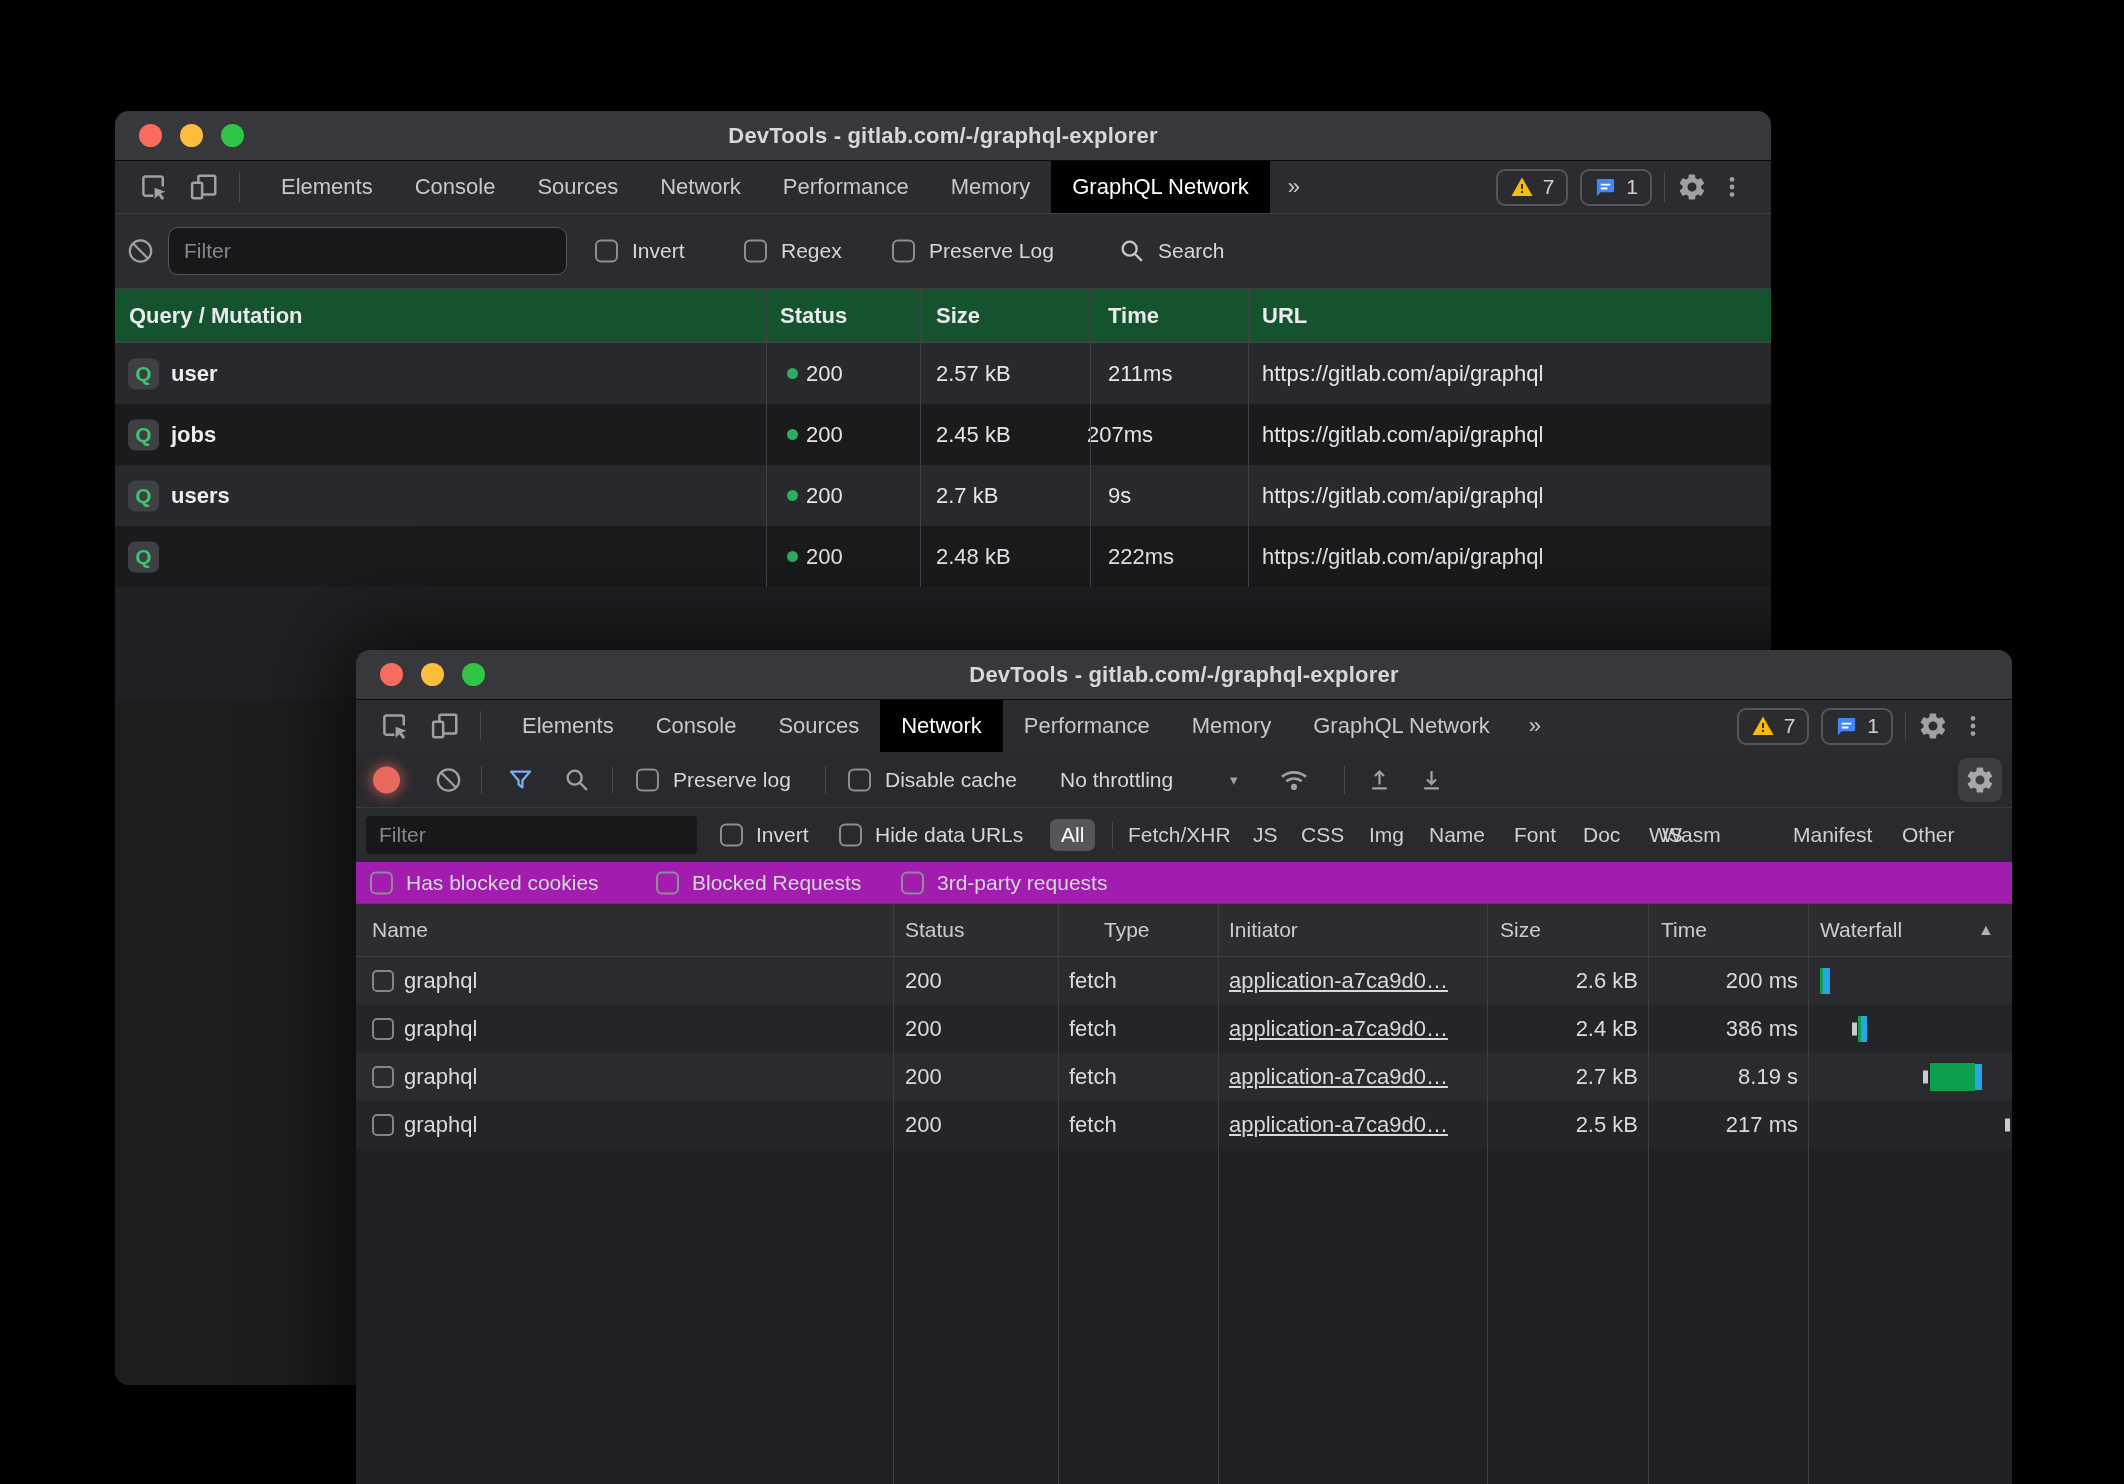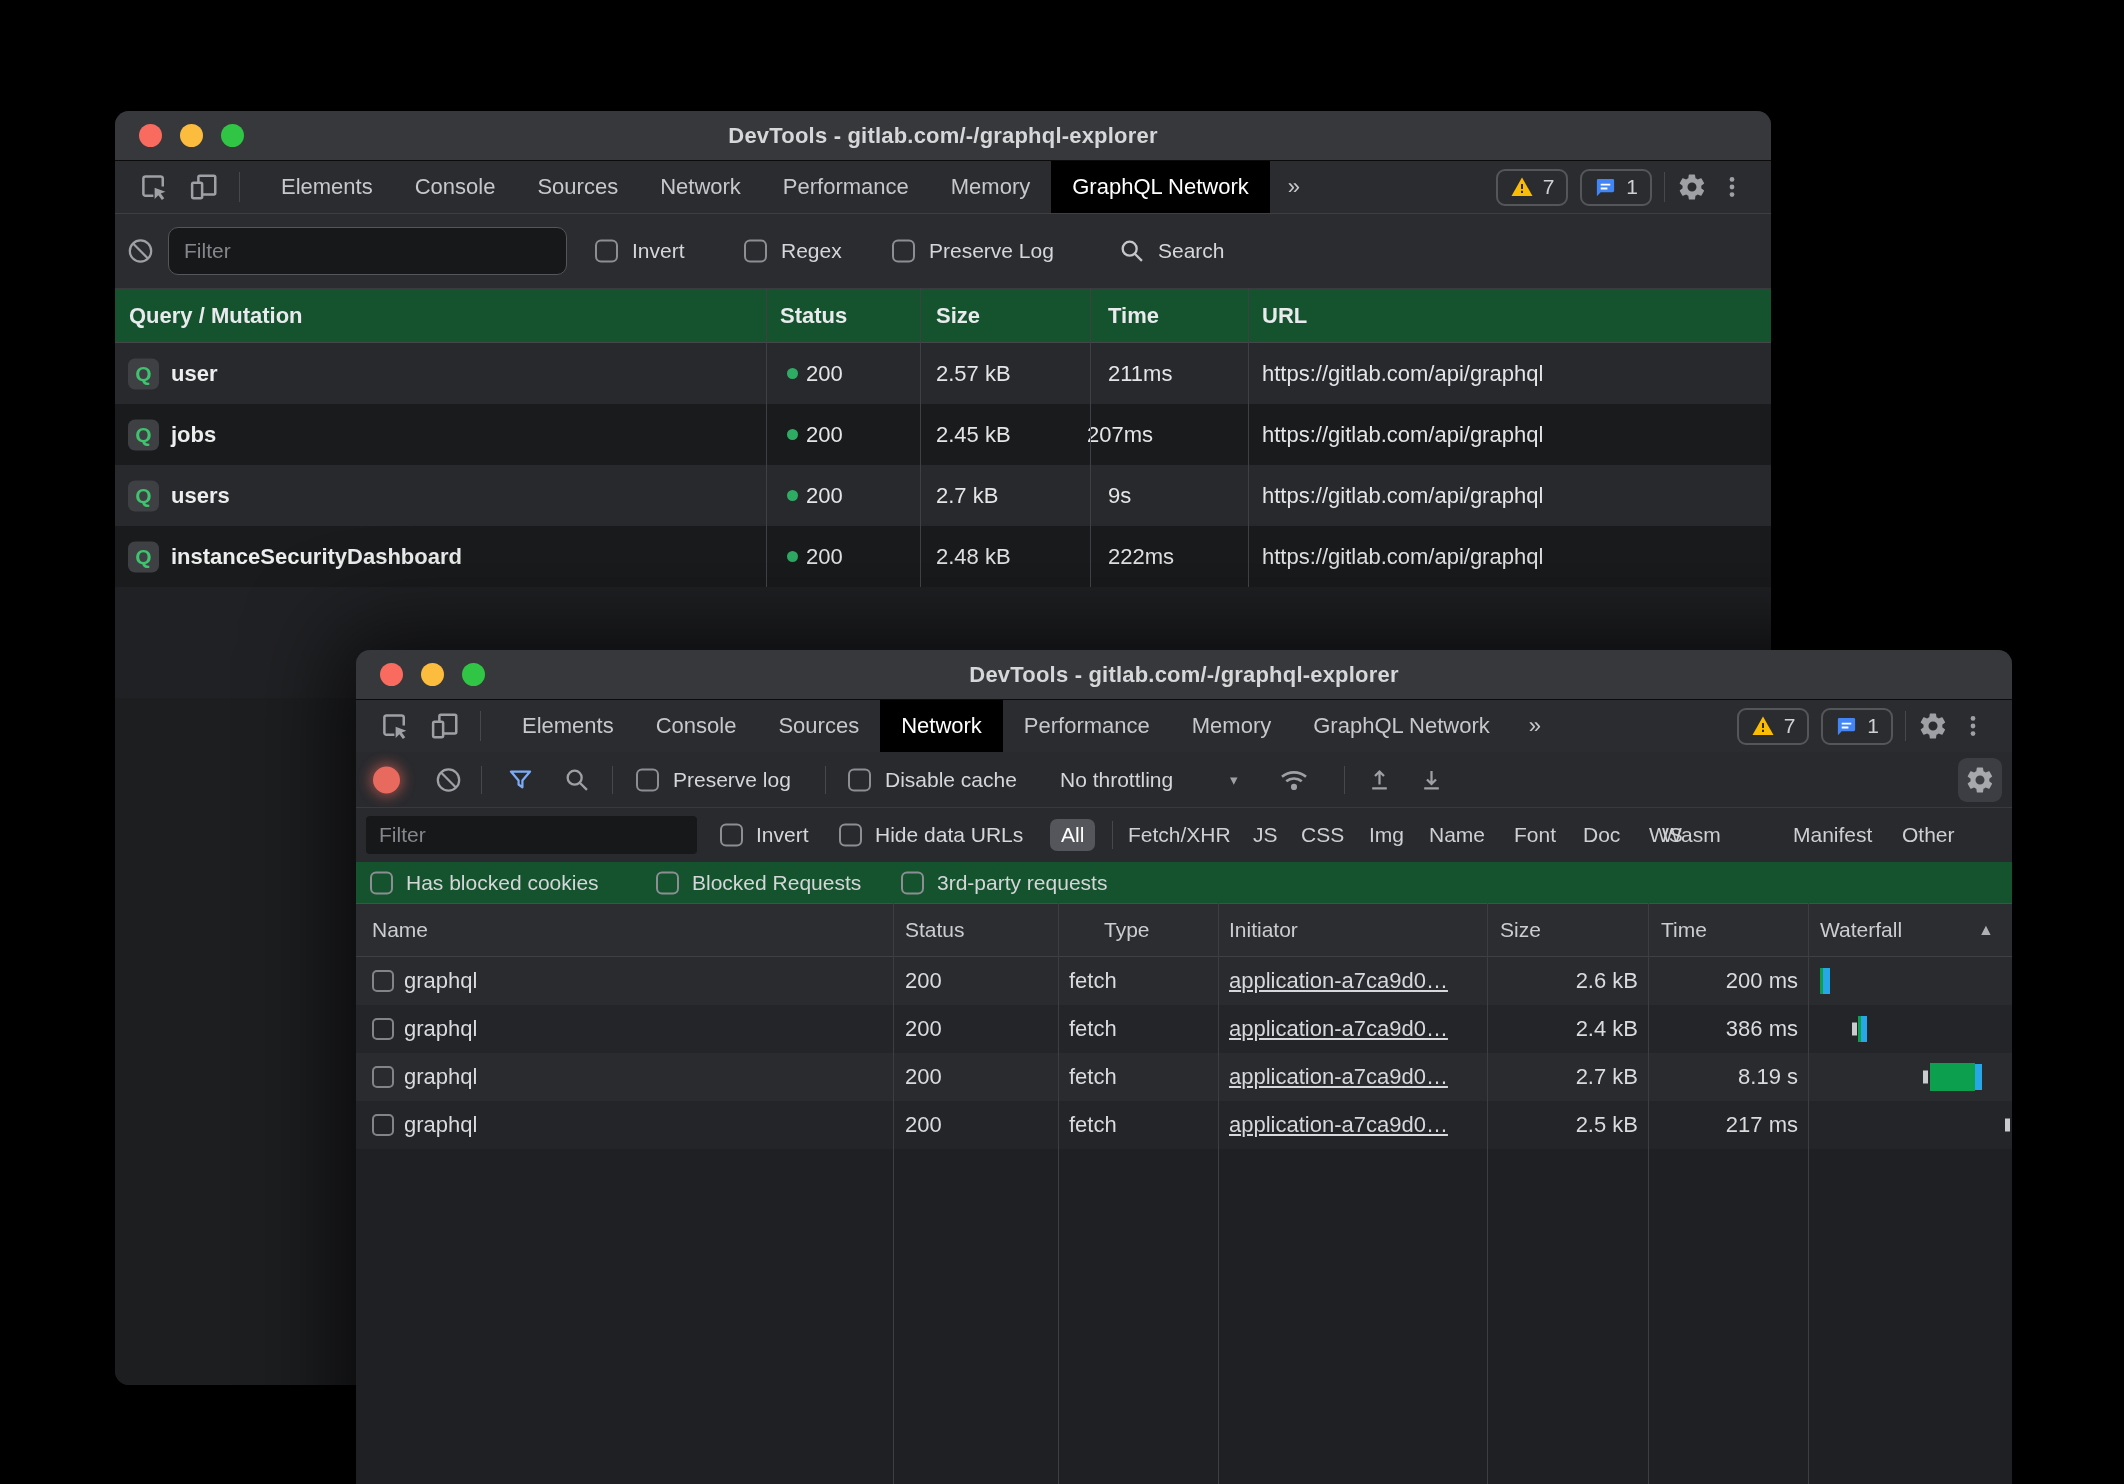--- a/index.html
+++ b/index.html
@@ -39,21 +39,21 @@
 .brow{height:61px;position:relative}
 .brow.odd{background:#28292c}.brow.even{background:#1a1b1d}
 .bfill{background:#1d1e20;position:absolute;left:0;right:0;bottom:0}
 .qbadge{position:absolute;left:13px;top:50%;transform:translateY(-50%);width:31px;height:31px;border-radius:7px;background:#3e4044;color:#3fc36e;font-weight:700;font-size:21px;display:flex;align-items:center;justify-content:center}
 .bcell{position:absolute;top:0;height:100%;display:flex;align-items:center;font-size:22px;color:#e4e5e7}
 .bname{font-weight:700;color:#eceded}
 .dot{width:11px;height:11px;border-radius:50%;background:#2fac64;display:inline-block}
 
 .nettoolbar{height:55px;background:#292a2e;position:relative}
 .netfilterrow{height:55px;background:#292a2e;border-top:1px solid #393a3e;position:relative}
-.cbrow{height:41px;background:#14532d;position:relative}
+.cbrow{height:41px;background:#a21caf;position:relative}
 .tsep{position:absolute;top:50%;transform:translateY(-50%);width:1px;height:28px;background:#47484c}
 .ffilterinput{left:10px;width:331px;height:38px;background:#17181a;border:none;border-radius:4px;color:#e8eaed;font-size:21px;padding:0 13px;font-family:"Liberation Sans",sans-serif;outline:none}
 .ffilterinput::placeholder{color:#85878c}
 .typelabel{font-size:21px;color:#cdcfd2;white-space:nowrap}
 .allpill{background:#54565b;color:#fff;border-radius:7px;padding:4px 11px;font-size:21px}
 .recdot{width:27px;height:27px;border-radius:50%;background:#e8695d;box-shadow:0 0 12px 4px rgba(238,106,90,.45)}
 .gearbtn{position:absolute;top:50%;transform:translateY(-50%);left:1602px;width:44px;height:44px;background:#3d3e43;border-radius:9px;display:flex;align-items:center;justify-content:center}
 
 .ftable{position:relative}
 .fcollines{position:absolute;top:0;left:0;right:0;z-index:6;pointer-events:none}
@@ -215,21 +215,20 @@
       <div class="bcell" style="left:672px">
           <span class="dot"></span>
           <span style="margin-left:8px">200</span>
         </div>
       <div class="bcell" style="left:821px">2.7 kB</div>
       <div class="bcell" style="left:993px">9s</div>
       <div class="bcell" style="left:1147px">https://gitlab.com/api/graphql</div>
     </div>
     <div class="brow even">
       <span class="qbadge">Q</span>
-      <div class="bcell bname" style="left:56px">instanceSecurityDashboard</div>
       <div class="bcell" style="left:672px">
           <span class="dot"></span>
           <span style="margin-left:8px">200</span>
         </div>
       <div class="bcell" style="left:821px">2.48 kB</div>
       <div class="bcell" style="left:993px">222ms</div>
       <div class="bcell" style="left:1147px">https://gitlab.com/api/graphql</div>
     </div>
   </div>
   <div class="bfill" style="top:587px"></div>

